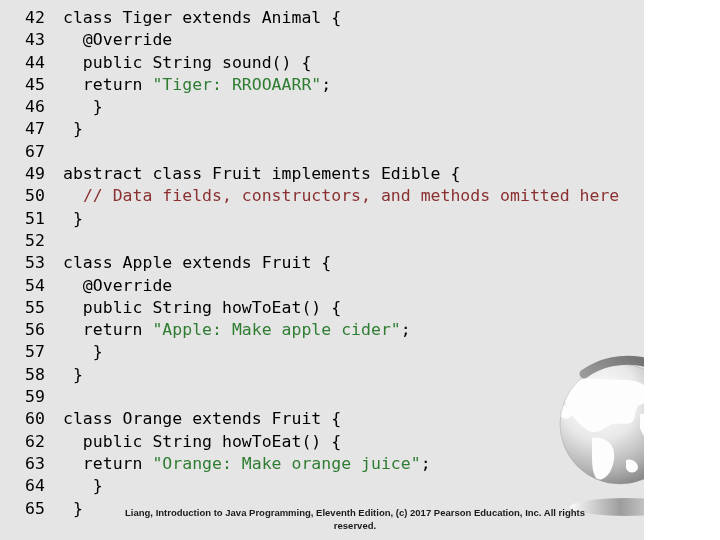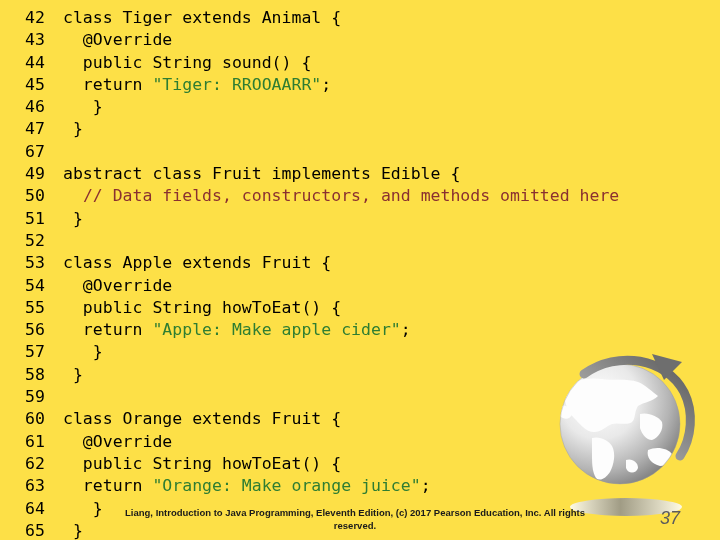--- a/index.html
+++ b/index.html
@@ -8,23 +8,23 @@
   }
   body {
     width: 720px;
     height: 540px;
     background: #ffffff;
     font-family: "Liberation Sans", sans-serif;
     overflow: hidden;
   }
   #slide {
     position: relative;
-    width: 720px;
+    width: 644px;
     height: 540px;
-    background: #fde047;
+    background: #e5e5e5;
     overflow: hidden;
   }
 
   
   #globe-decoration {
     position: absolute;
     left: 548px;
     top: 352px;
     width: 166px;
     height: 180px;
@@ -154,21 +154,20 @@
       <div class="code-line"><span class="line-number">51</span><span class="line-code"><span class="tok-plain"> }</span></span></div>
       <div class="code-line"><span class="line-number">52</span><span class="line-code"><span class="tok-plain"></span></span></div>
       <div class="code-line"><span class="line-number">53</span><span class="line-code"><span class="tok-plain">class Apple extends Fruit {</span></span></div>
       <div class="code-line"><span class="line-number">54</span><span class="line-code"><span class="tok-plain">  @Override</span></span></div>
       <div class="code-line"><span class="line-number">55</span><span class="line-code"><span class="tok-plain">  public String howToEat() {</span></span></div>
       <div class="code-line"><span class="line-number">56</span><span class="line-code"><span class="tok-plain">  return </span><span class="tok-string">"Apple: Make apple cider"</span><span class="tok-plain">;</span></span></div>
       <div class="code-line"><span class="line-number">57</span><span class="line-code"><span class="tok-plain">   }</span></span></div>
       <div class="code-line"><span class="line-number">58</span><span class="line-code"><span class="tok-plain"> }</span></span></div>
       <div class="code-line"><span class="line-number">59</span><span class="line-code"><span class="tok-plain"></span></span></div>
       <div class="code-line"><span class="line-number">60</span><span class="line-code"><span class="tok-plain">class Orange extends Fruit {</span></span></div>
-      <div class="code-line"><span class="line-number">61</span><span class="line-code"><span class="tok-plain">  @Override</span></span></div>
       <div class="code-line"><span class="line-number">62</span><span class="line-code"><span class="tok-plain">  public String howToEat() {</span></span></div>
       <div class="code-line"><span class="line-number">63</span><span class="line-code"><span class="tok-plain">  return </span><span class="tok-string">"Orange: Make orange juice"</span><span class="tok-plain">;</span></span></div>
       <div class="code-line"><span class="line-number">64</span><span class="line-code"><span class="tok-plain">   }</span></span></div>
       <div class="code-line"><span class="line-number">65</span><span class="line-code"><span class="tok-plain"> }</span></span></div>
     </div>
 
   <div id="footer-credit">Liang, Introduction to Java Programming, Eleventh Edition, (c) 2017 Pearson Education, Inc. All rights reserved.</div>
 
   <div id="page-number">37</div>
 

